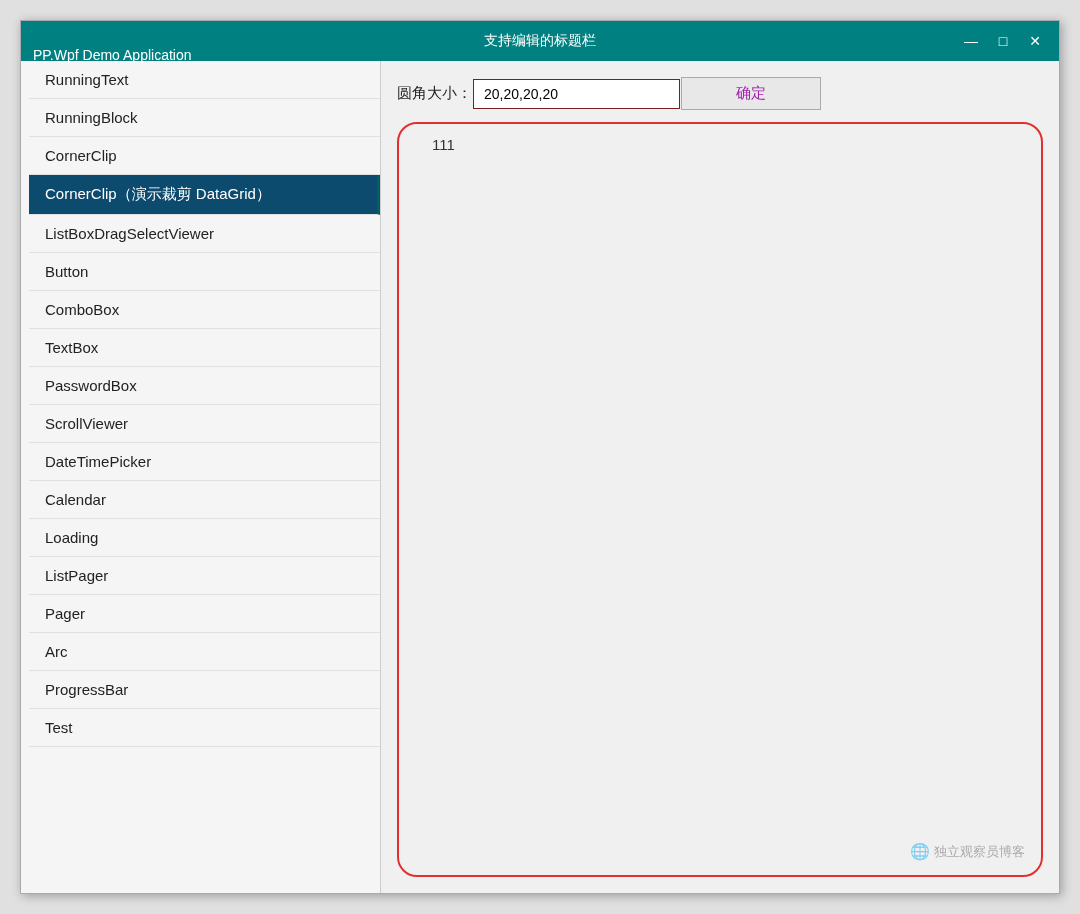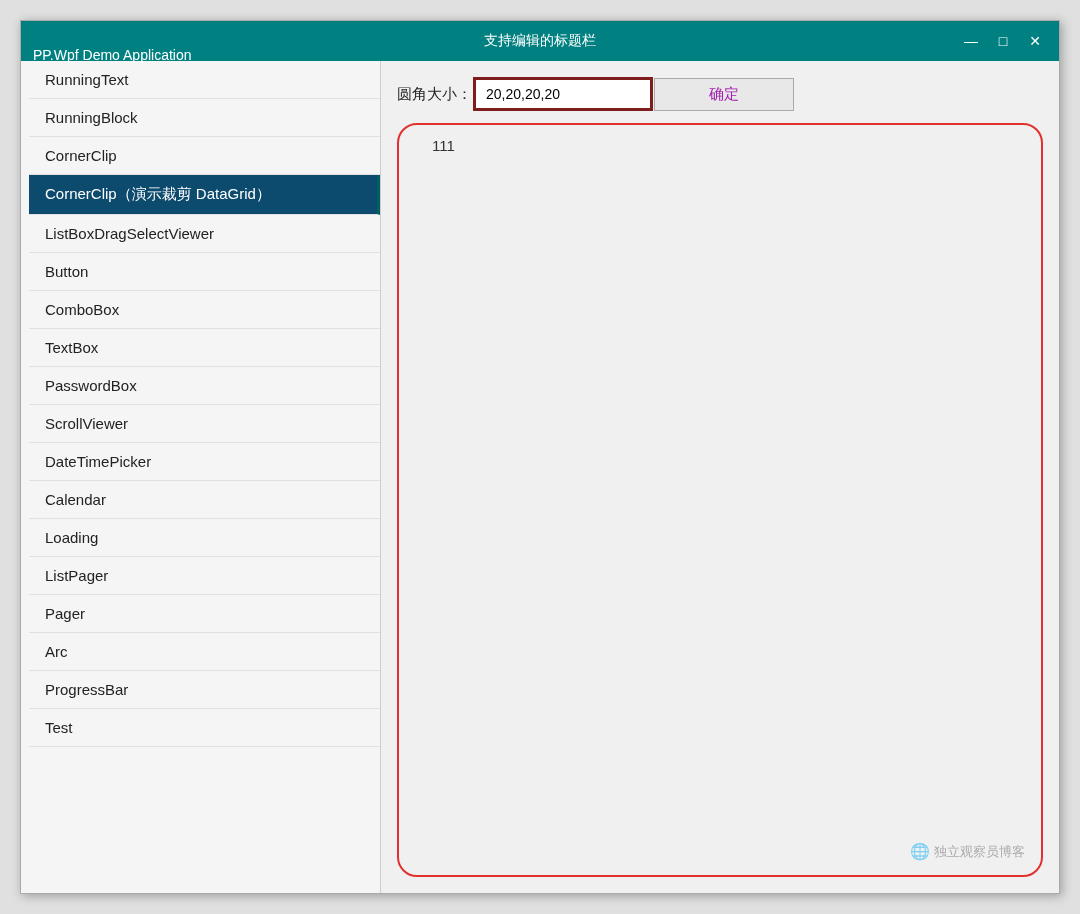--- a/index.html
+++ b/index.html
@@ -117,25 +117,25 @@
       flex-shrink: 0;
     }
 
     .toolbar-label {
       font-size: 15px;
       color: #222;
       white-space: nowrap;
     }
 
     .toolbar-input {
-      border: 3px solid #7f1d1d;
+      border: 1px solid #7f1d1d;
       background: white;
       padding: 6px 10px;
       font-size: 14px;
-      width: 180px;
+      width: 207px;
       outline: none;
     }
 
     .toolbar-confirm-btn {
       padding: 6px 40px;
       font-size: 15px;
       background: #e8e8e8;
       border: 1px solid #aaa;
       cursor: pointer;
       color: #a21caf;

